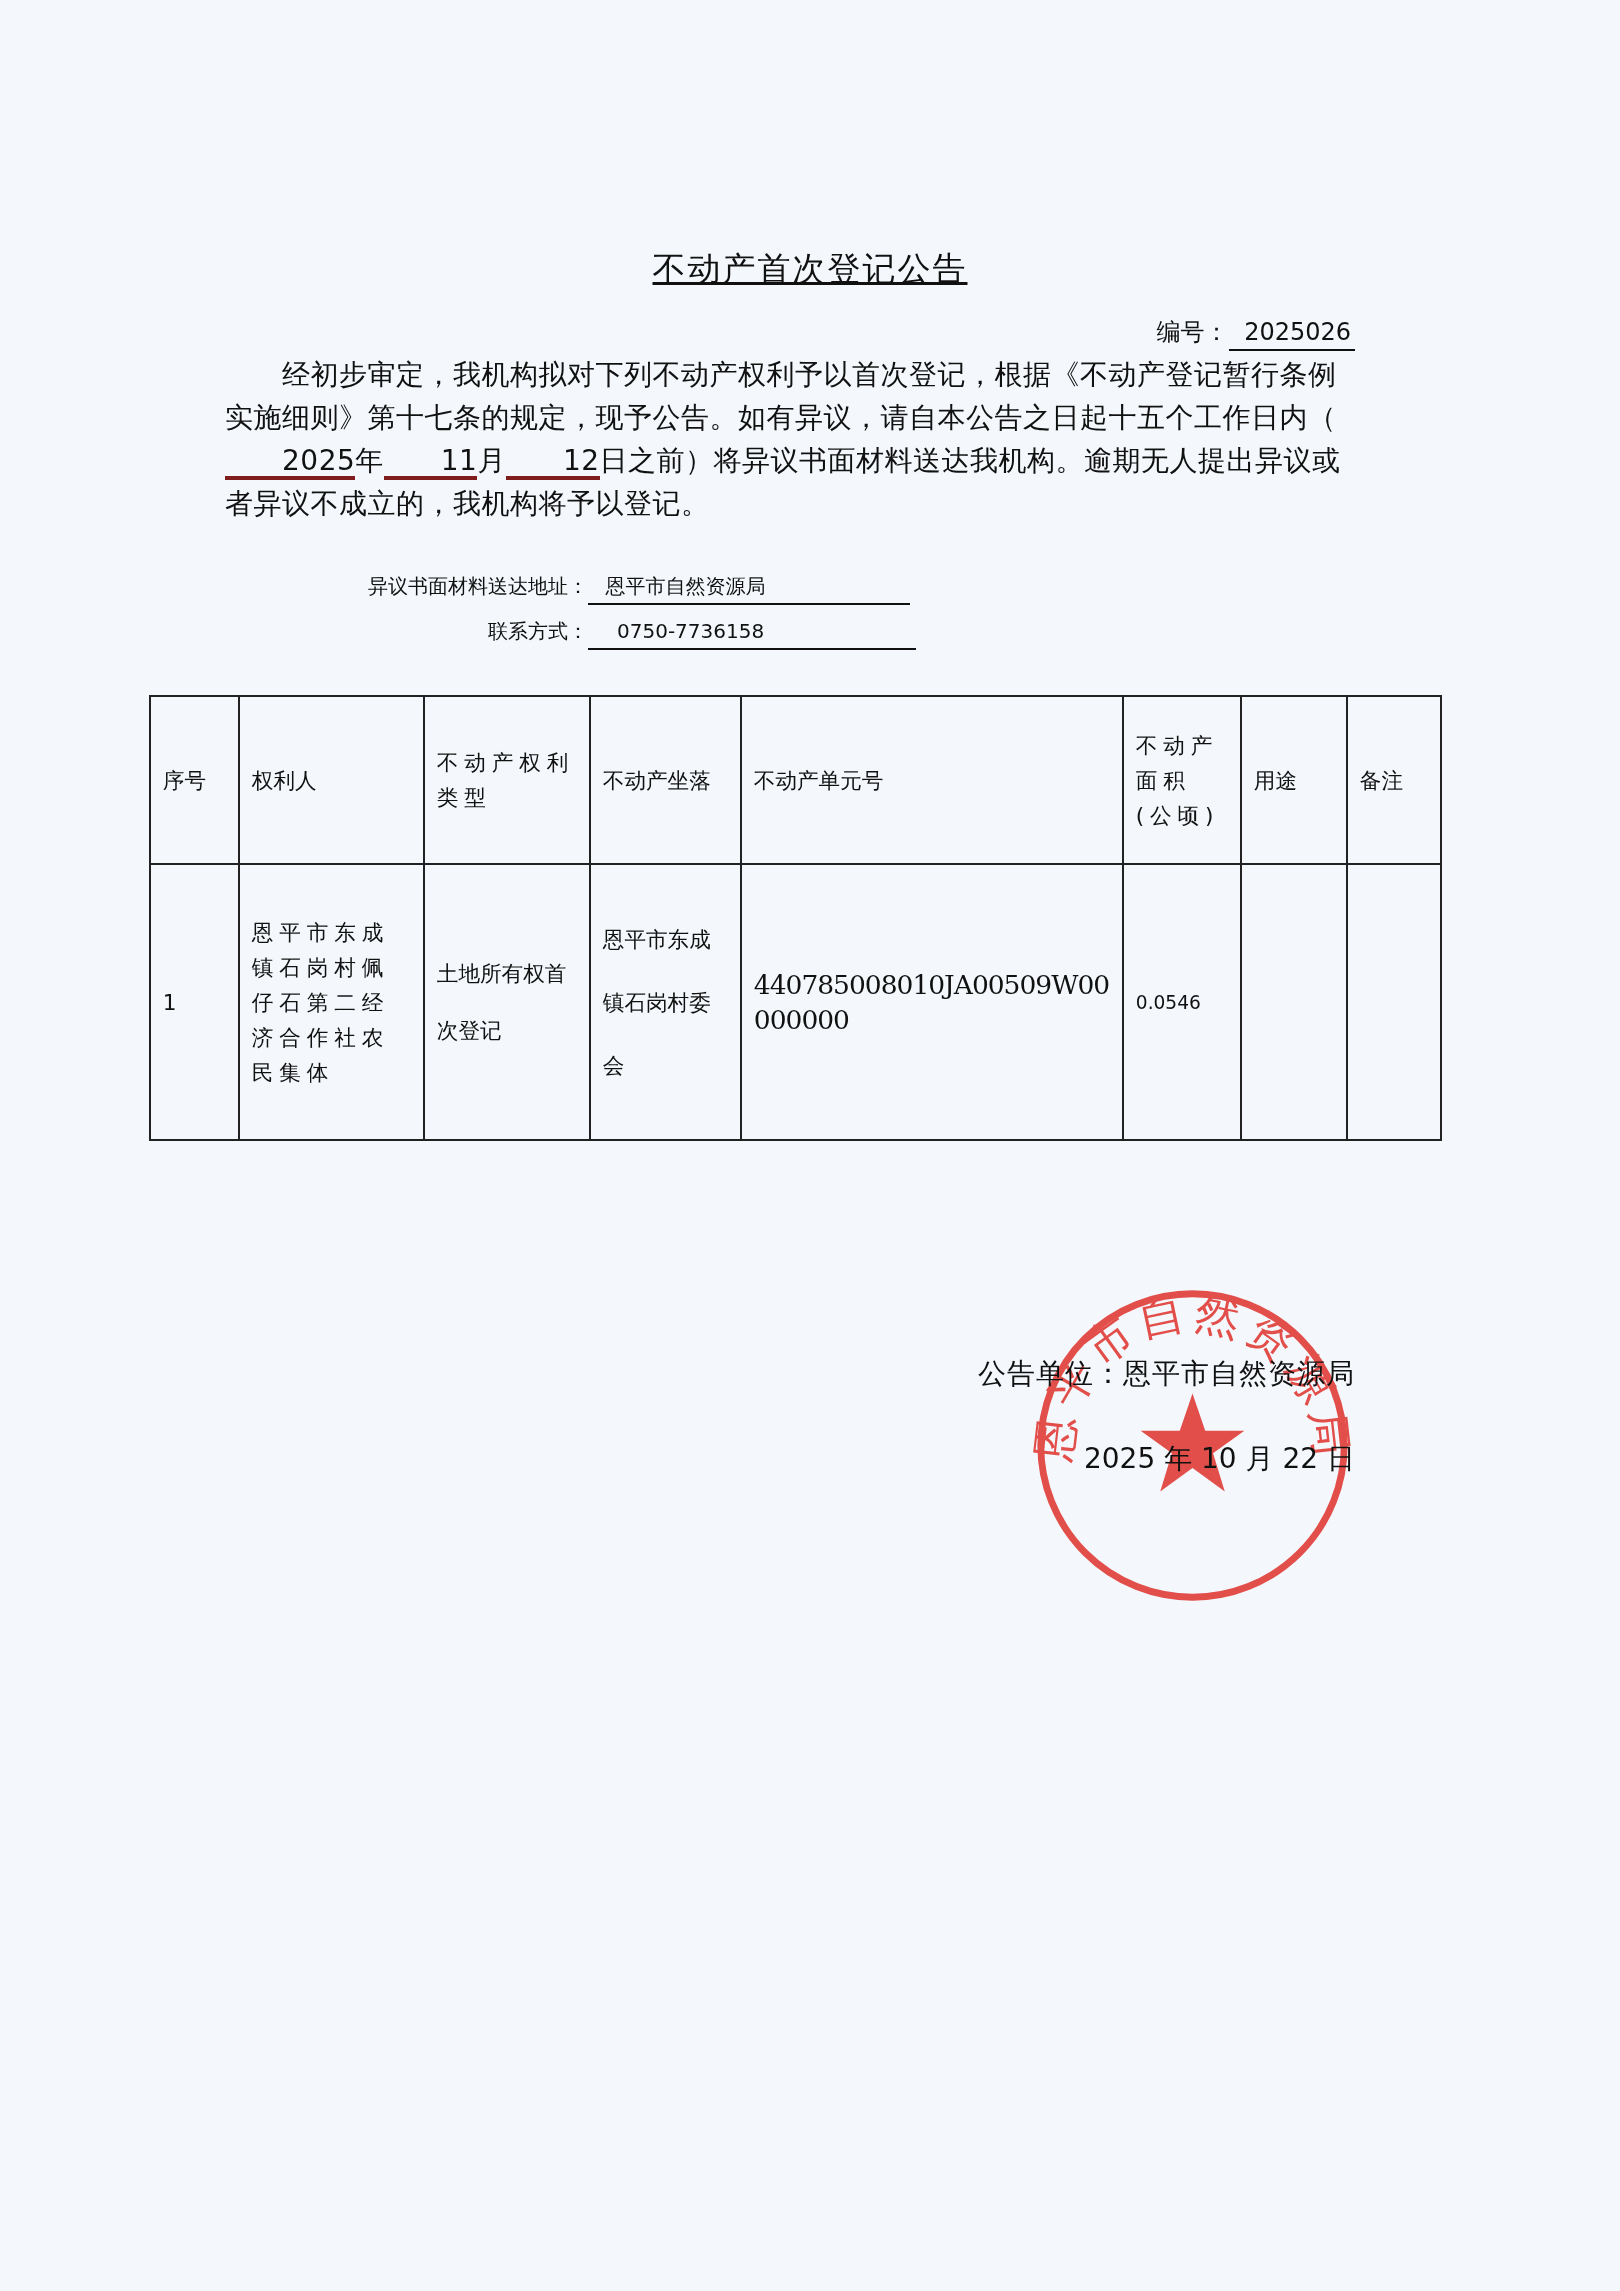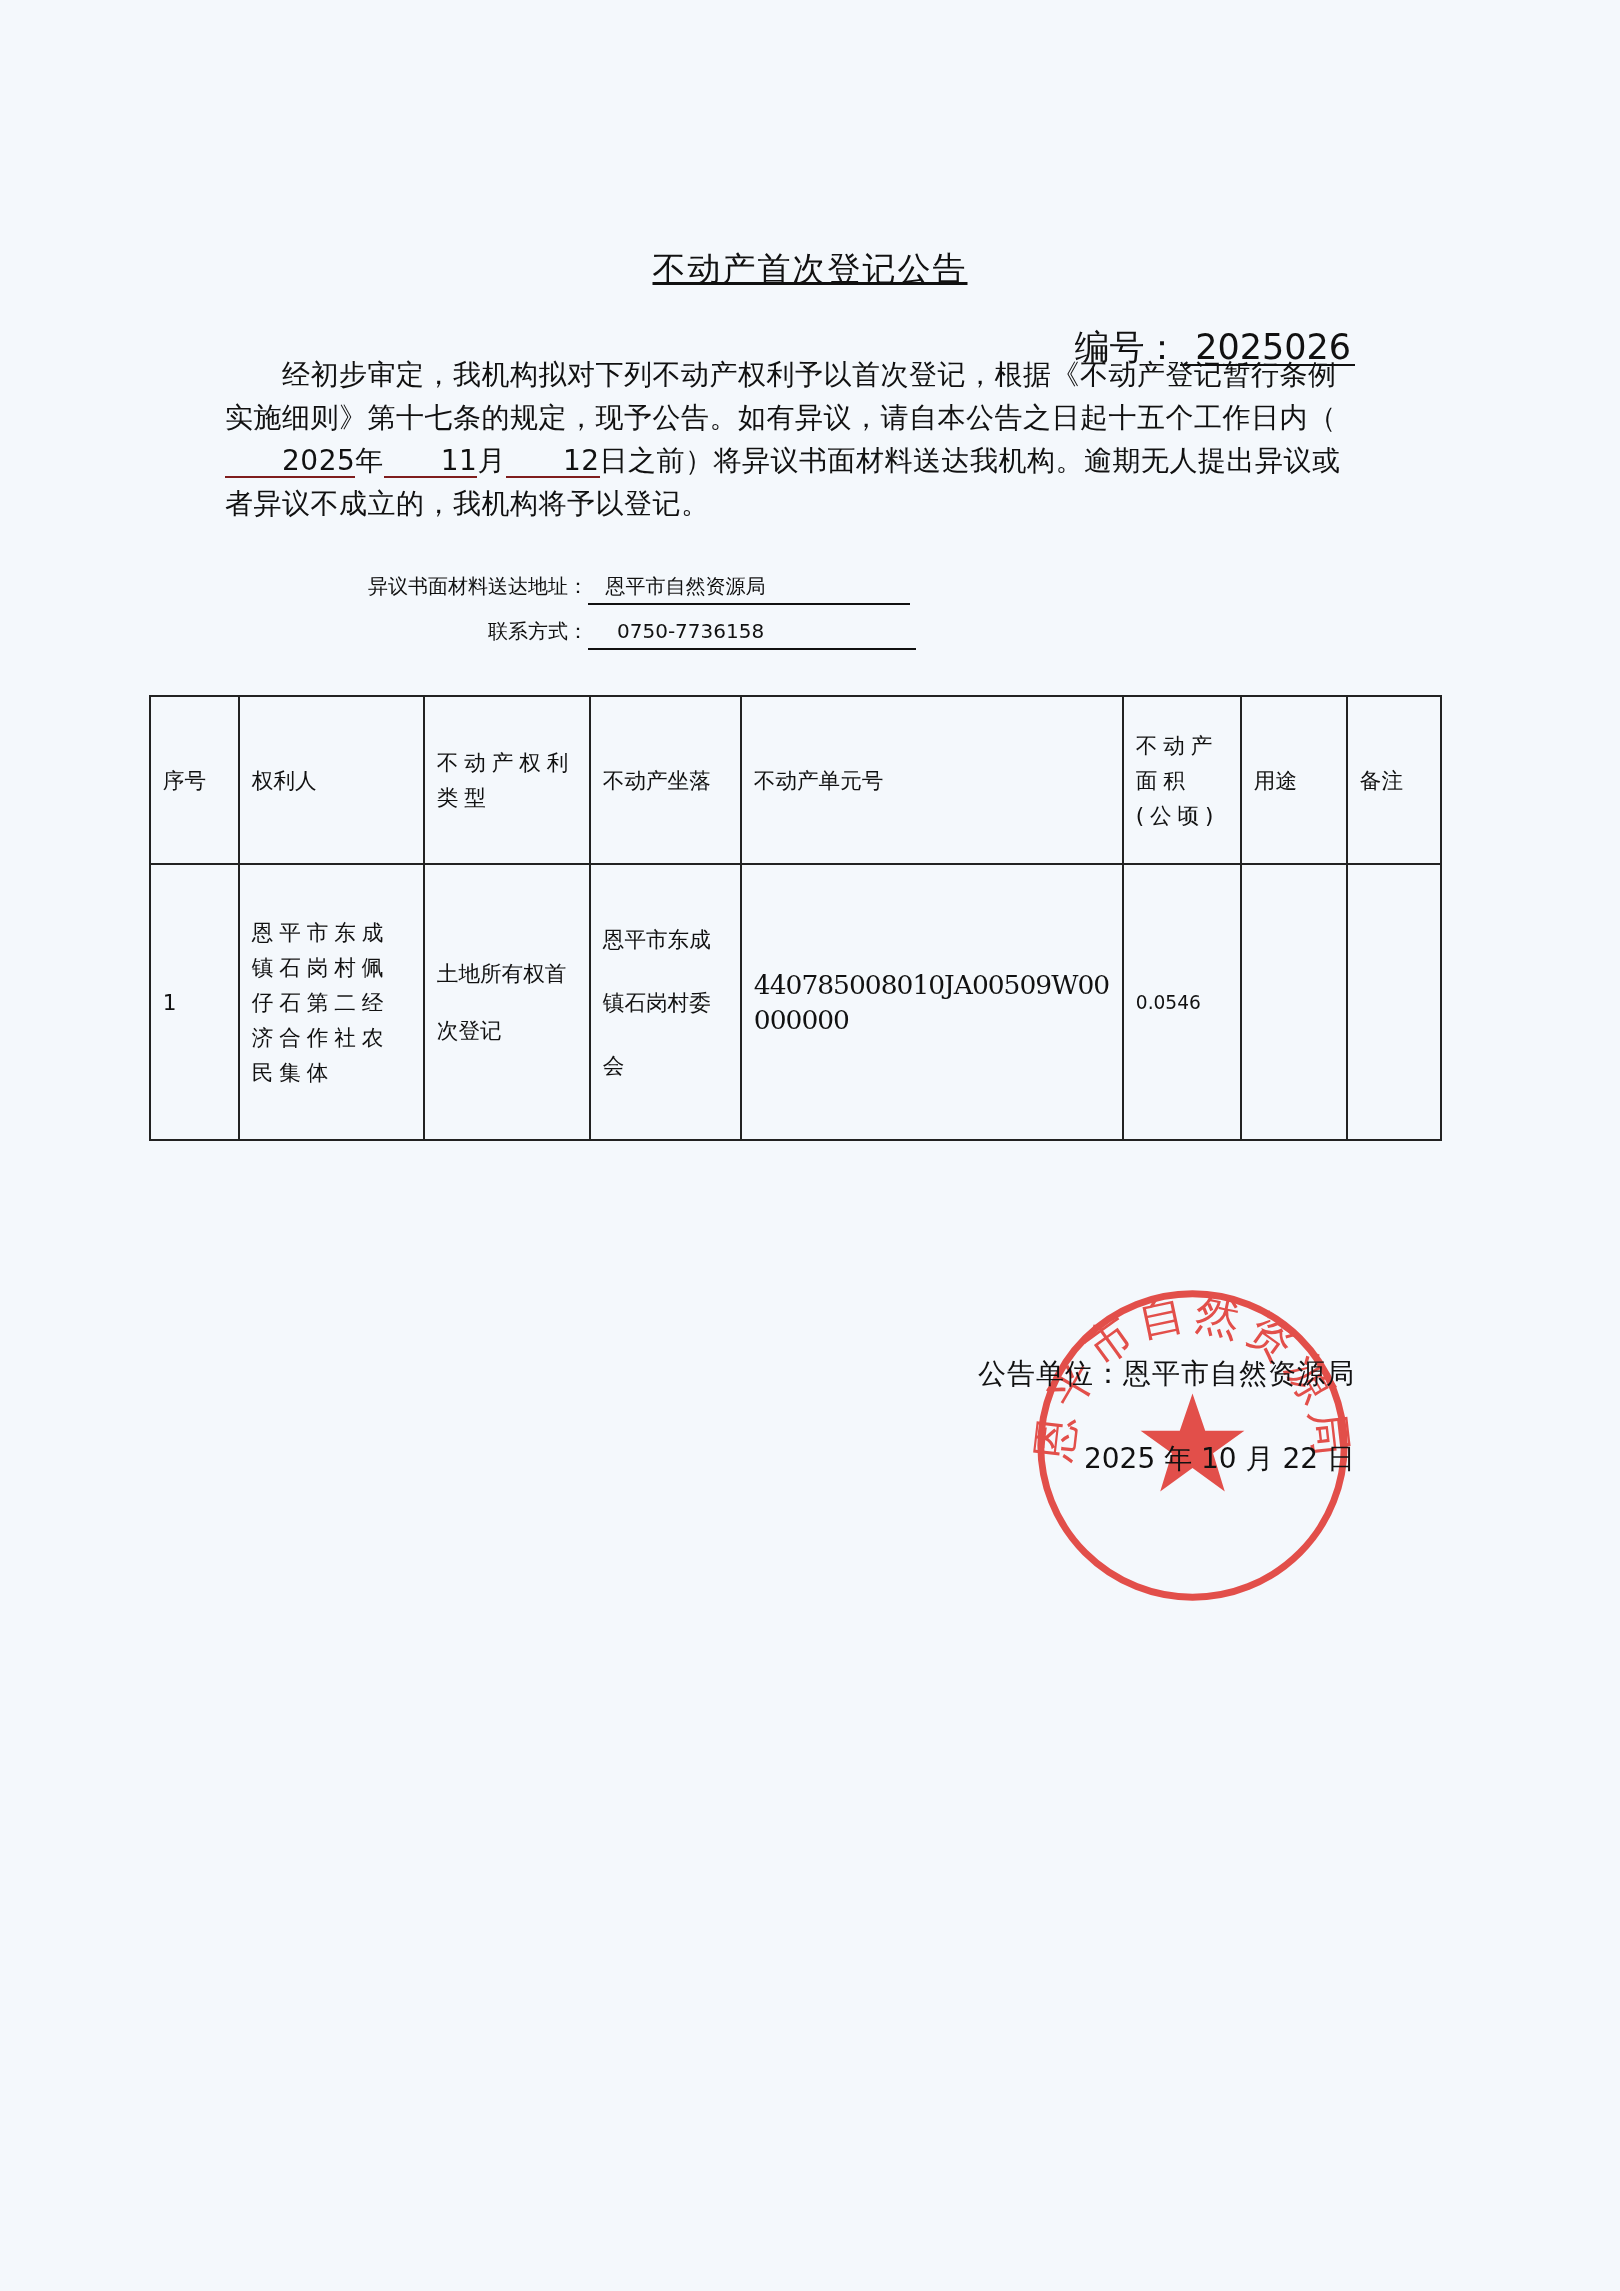--- a/index.html
+++ b/index.html
@@ -11,37 +11,37 @@
       font-family: "DejaVu Sans", "Liberation Sans", sans-serif;
       color: #111;
     }
     .abs { position: absolute; }
     .title {
       left: 0; width: 1620px; top: 247px;
       text-align: center;
       font-size: 33px; letter-spacing: 2px; text-decoration: underline;
     }
     .docno {
-      right: 265px; top: 324px;
-      font-size: 35px; white-space: nowrap;
+      right: 265px; top: 316px;
+      font-size: 24px; white-space: nowrap;
     }
     .docno .val {
       display: inline-block;
       border-bottom: 2px solid #111;
       padding: 0 3.9px 0 15.7px;
       line-height: 33px;
     }
     .para {
       left: 225px; width: 1127px; top: 353px;
       font-size: 28px; line-height: 43px;
       letter-spacing: 0.5px;
     }
     .para p { margin: 0; }
     .para .indent { text-indent: 57px; }
-    .u { border-bottom: 2px solid #7f1d1d; display: inline-block; line-height: 31px; }
+    .u { border-bottom: 4px solid #7f1d1d; display: inline-block; line-height: 31px; }
     .contact-row {
       font-size: 20px; white-space: nowrap;
     }
     .contact-row .lbl { display: inline-block; text-align: right; }
     .contact-row .v {
       display: inline-block; border-bottom: 2px solid #111;
       line-height: 33px; text-align: left;
     }
     .addr { left: 230px; top: 570px; }
     .addr .lbl { width: 358px; }

